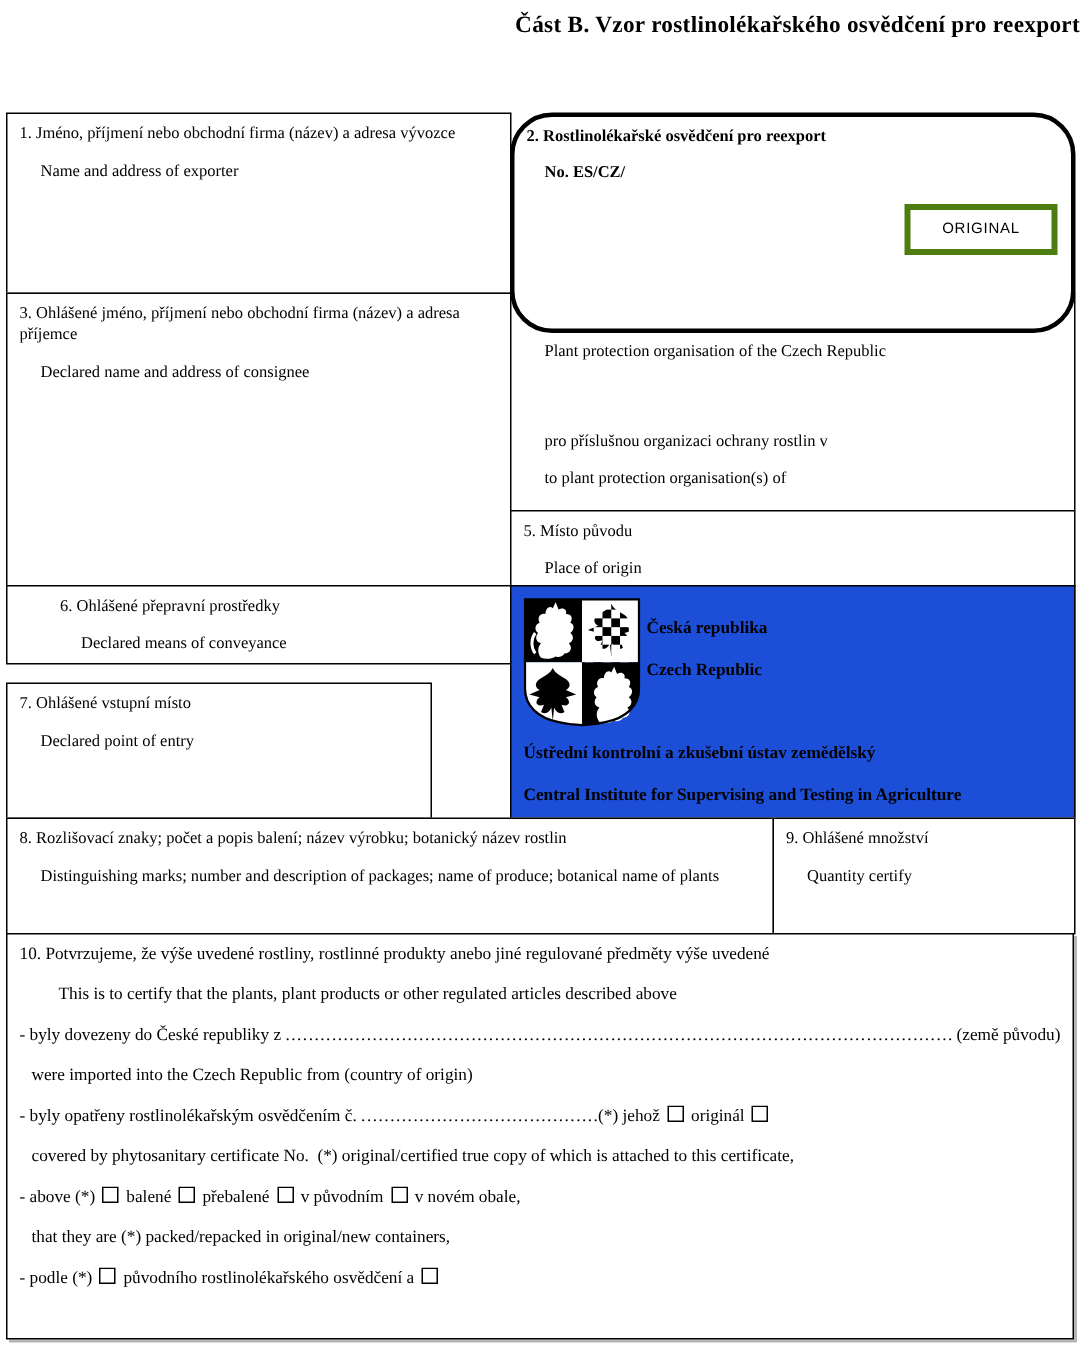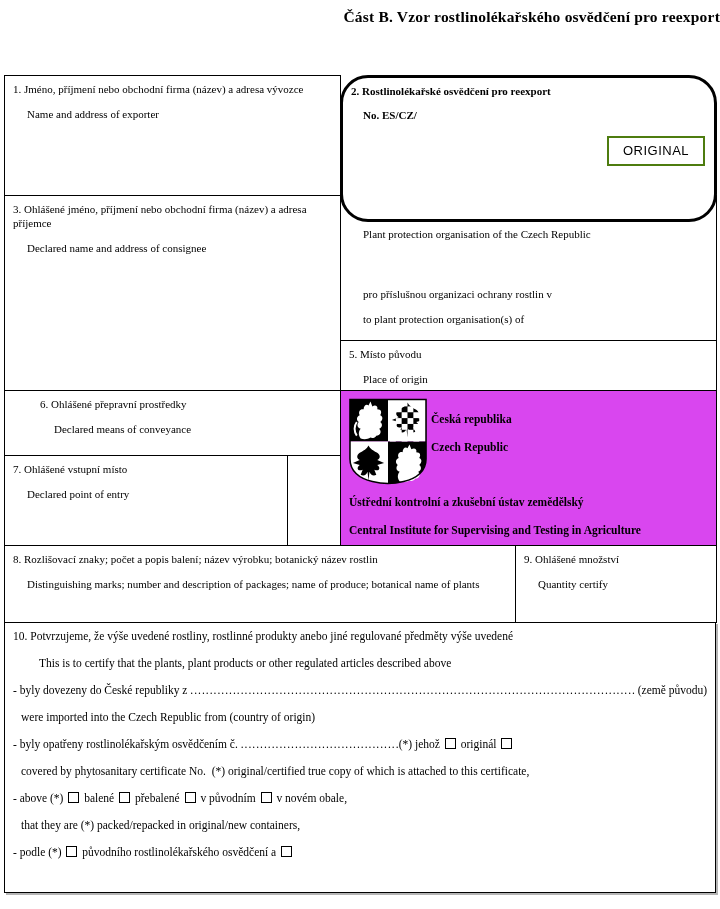--- a/index.html
+++ b/index.html
@@ -7,27 +7,27 @@
         font-family:"Liberation Serif",serif;overflow:hidden;}
   .page-title{position:absolute;top:8px;left:0;width:720px;text-align:right;
         font-size:15.5px;font-weight:bold;letter-spacing:0.2px;}
   .cell{position:absolute;border:1px solid #000;box-sizing:border-box;
         padding:6px 8px;font-size:11px;line-height:14px;background:#fff;overflow:hidden;}
   .cell .en{margin-top:11px;padding-left:14px;}
   .thick{border-width:3px;z-index:3;}
   .bold{font-weight:bold;}
   .b2-line{margin-bottom:10px;}
   .b2-sub{padding-left:12px;margin-bottom:10px;font-weight:bold;}
-  .stamp{position:absolute;right:9px;top:58px;width:94px;height:26px;border:2px solid #4d7c0f;
+  .stamp{position:absolute;right:9px;top:58px;width:94px;height:26px;border:4px solid #4d7c0f;
         display:flex;align-items:center;justify-content:center;
-        font-family:"Liberation Sans",sans-serif;font-size:13px;letter-spacing:0.5px;}
+        font-family:"Liberation Sans",sans-serif;font-size:10px;letter-spacing:0.5px;}
   .b4gap{margin-top:46px;padding-left:14px;}
   .b4gap2{margin-top:11px;padding-left:14px;}
   
-  .emblem-cell{position:absolute;border:1px solid #000;box-sizing:border-box;background:#d946ef;}
+  .emblem-cell{position:absolute;border:1px solid #000;box-sizing:border-box;background:#1d4ed8;}
   .arms{position:absolute;left:8px;top:7px;}
   .country-cs{position:absolute;left:90px;top:22px;font-size:11.5px;font-weight:bold;}
   .country-en{position:absolute;left:90px;top:50px;font-size:11.5px;font-weight:bold;}
   .inst-cs{position:absolute;left:8px;top:105px;font-size:11.5px;font-weight:bold;}
   .inst-en{position:absolute;left:8px;top:133px;font-size:11.5px;font-weight:bold;}
   
   #box10{box-shadow:2px 2px 0 rgba(120,120,120,0.55);}
   .b10-line{height:14px;line-height:14px;margin-bottom:13px;font-size:11.5px;overflow:hidden;}
   .b10-line.flex{display:flex;align-items:baseline;}
   .b10-line span{white-space:pre;}
@@ -55,21 +55,21 @@
     <div class="bold b2-line">2. Rostlinolékařské osvědčení pro reexport</div>
     <div class="b2-sub">No. ES/CZ/</div>
     <div class="stamp">ORIGINAL</div>
   </div>
 
   <div class="cell" style="left:4px;top:195px;width:337px;height:196px;">
     <div>3. Ohlášené jméno, příjmení nebo obchodní firma (název) a adresa příjemce</div>
     <div class="en">Declared name and address of consignee</div>
   </div>
 
-  <div class="cell" style="left:4px;top:390px;width:337px;height:66px;padding-left:35px;">
+  <div class="cell" style="left:4px;top:390px;width:337px;height:53px;padding-left:35px;">
     <div>6. Ohlášené přepravní prostředky</div>
     <div class="en">Declared means of conveyance</div>
   </div>
 
   <div class="cell" style="left:4px;top:455px;width:284px;height:91px;">
     <div>7. Ohlášené vstupní místo</div>
     <div class="en">Declared point of entry</div>
   </div>
 
   <div class="cell" style="left:340px;top:195px;width:377px;height:146px;">

